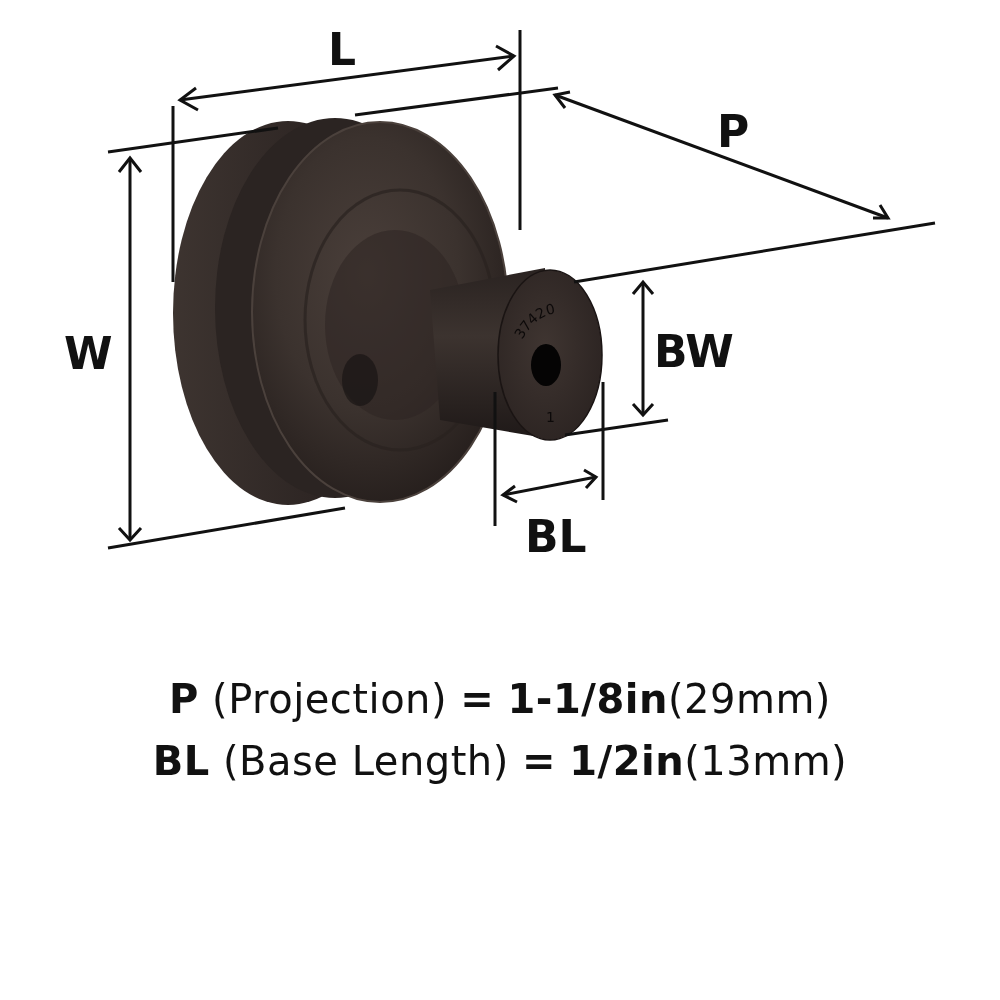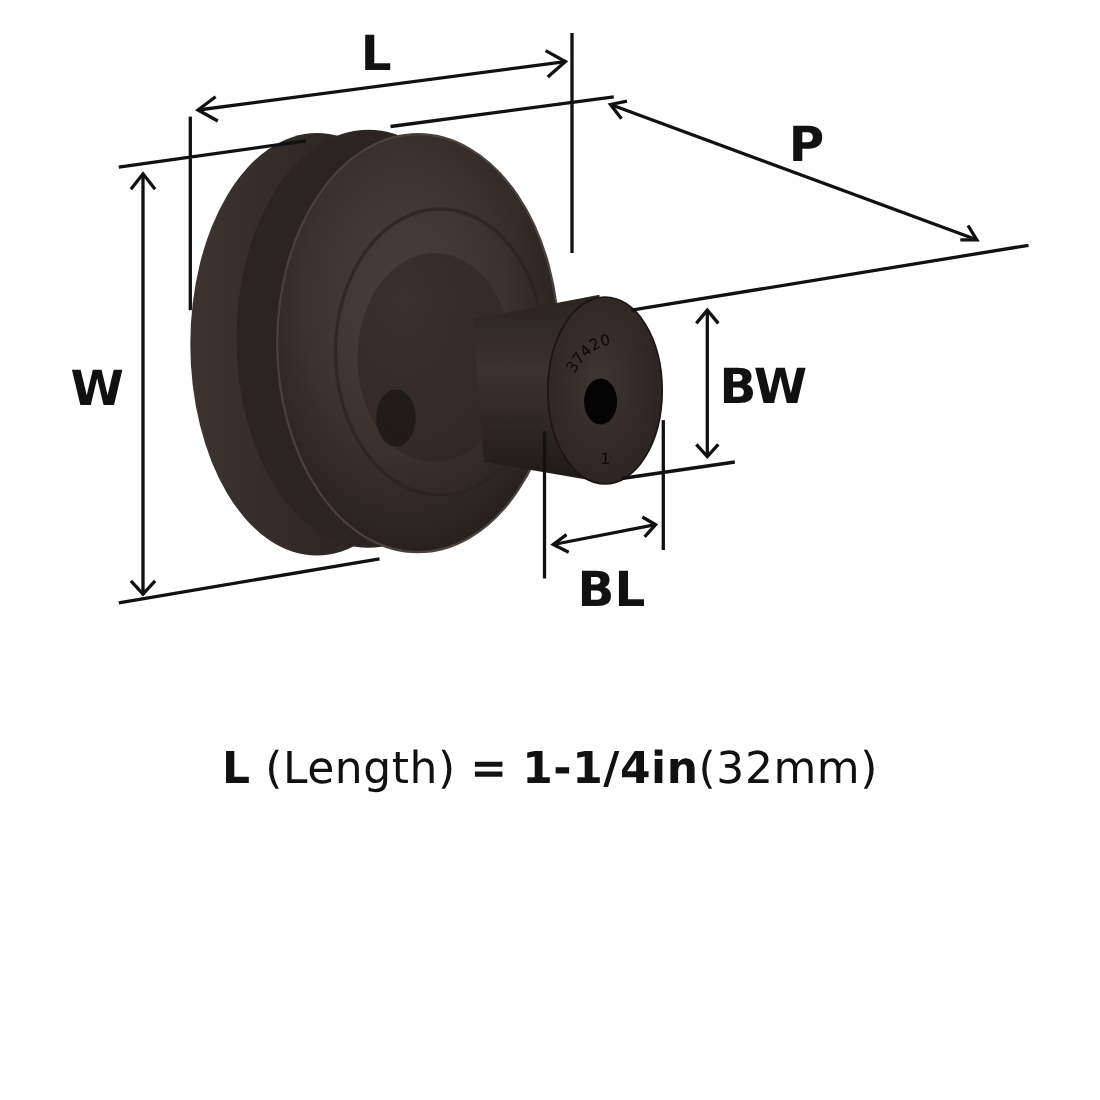--- a/index.html
+++ b/index.html
@@ -106,18 +106,24 @@
 
   <div class="dim-label" style="left:328px; top:28px;">L</div>
   <div class="dim-label" style="left:64px; top:332px;">W</div>
   <div class="dim-label" style="left:717px; top:110px;">P</div>
   <div class="dim-label" style="left:654px; top:330px;">BW</div>
   <div class="dim-label" style="left:525px; top:515px;">BL</div>
 </div>
 
 <div id="specs">
   <div class="spec-row">
-    <span class="code">L</span>
-    <span class="name">(Length)</span>
+    <span class="code">P</span>
+    <span class="name">(Projection)</span>
     <span class="eq">=</span>
-    <span class="inches">1-1/4in</span><span class="mm">(32mm)</span>
+    <span class="inches">1-1/8in</span><span class="mm">(29mm)</span>
+  </div>
+  <div class="spec-row">
+    <span class="code">BL</span>
+    <span class="name">(Base Length)</span>
+    <span class="eq">=</span>
+    <span class="inches">1/2in</span><span class="mm">(13mm)</span>
   </div>
 </div>
 
 </body></html>

